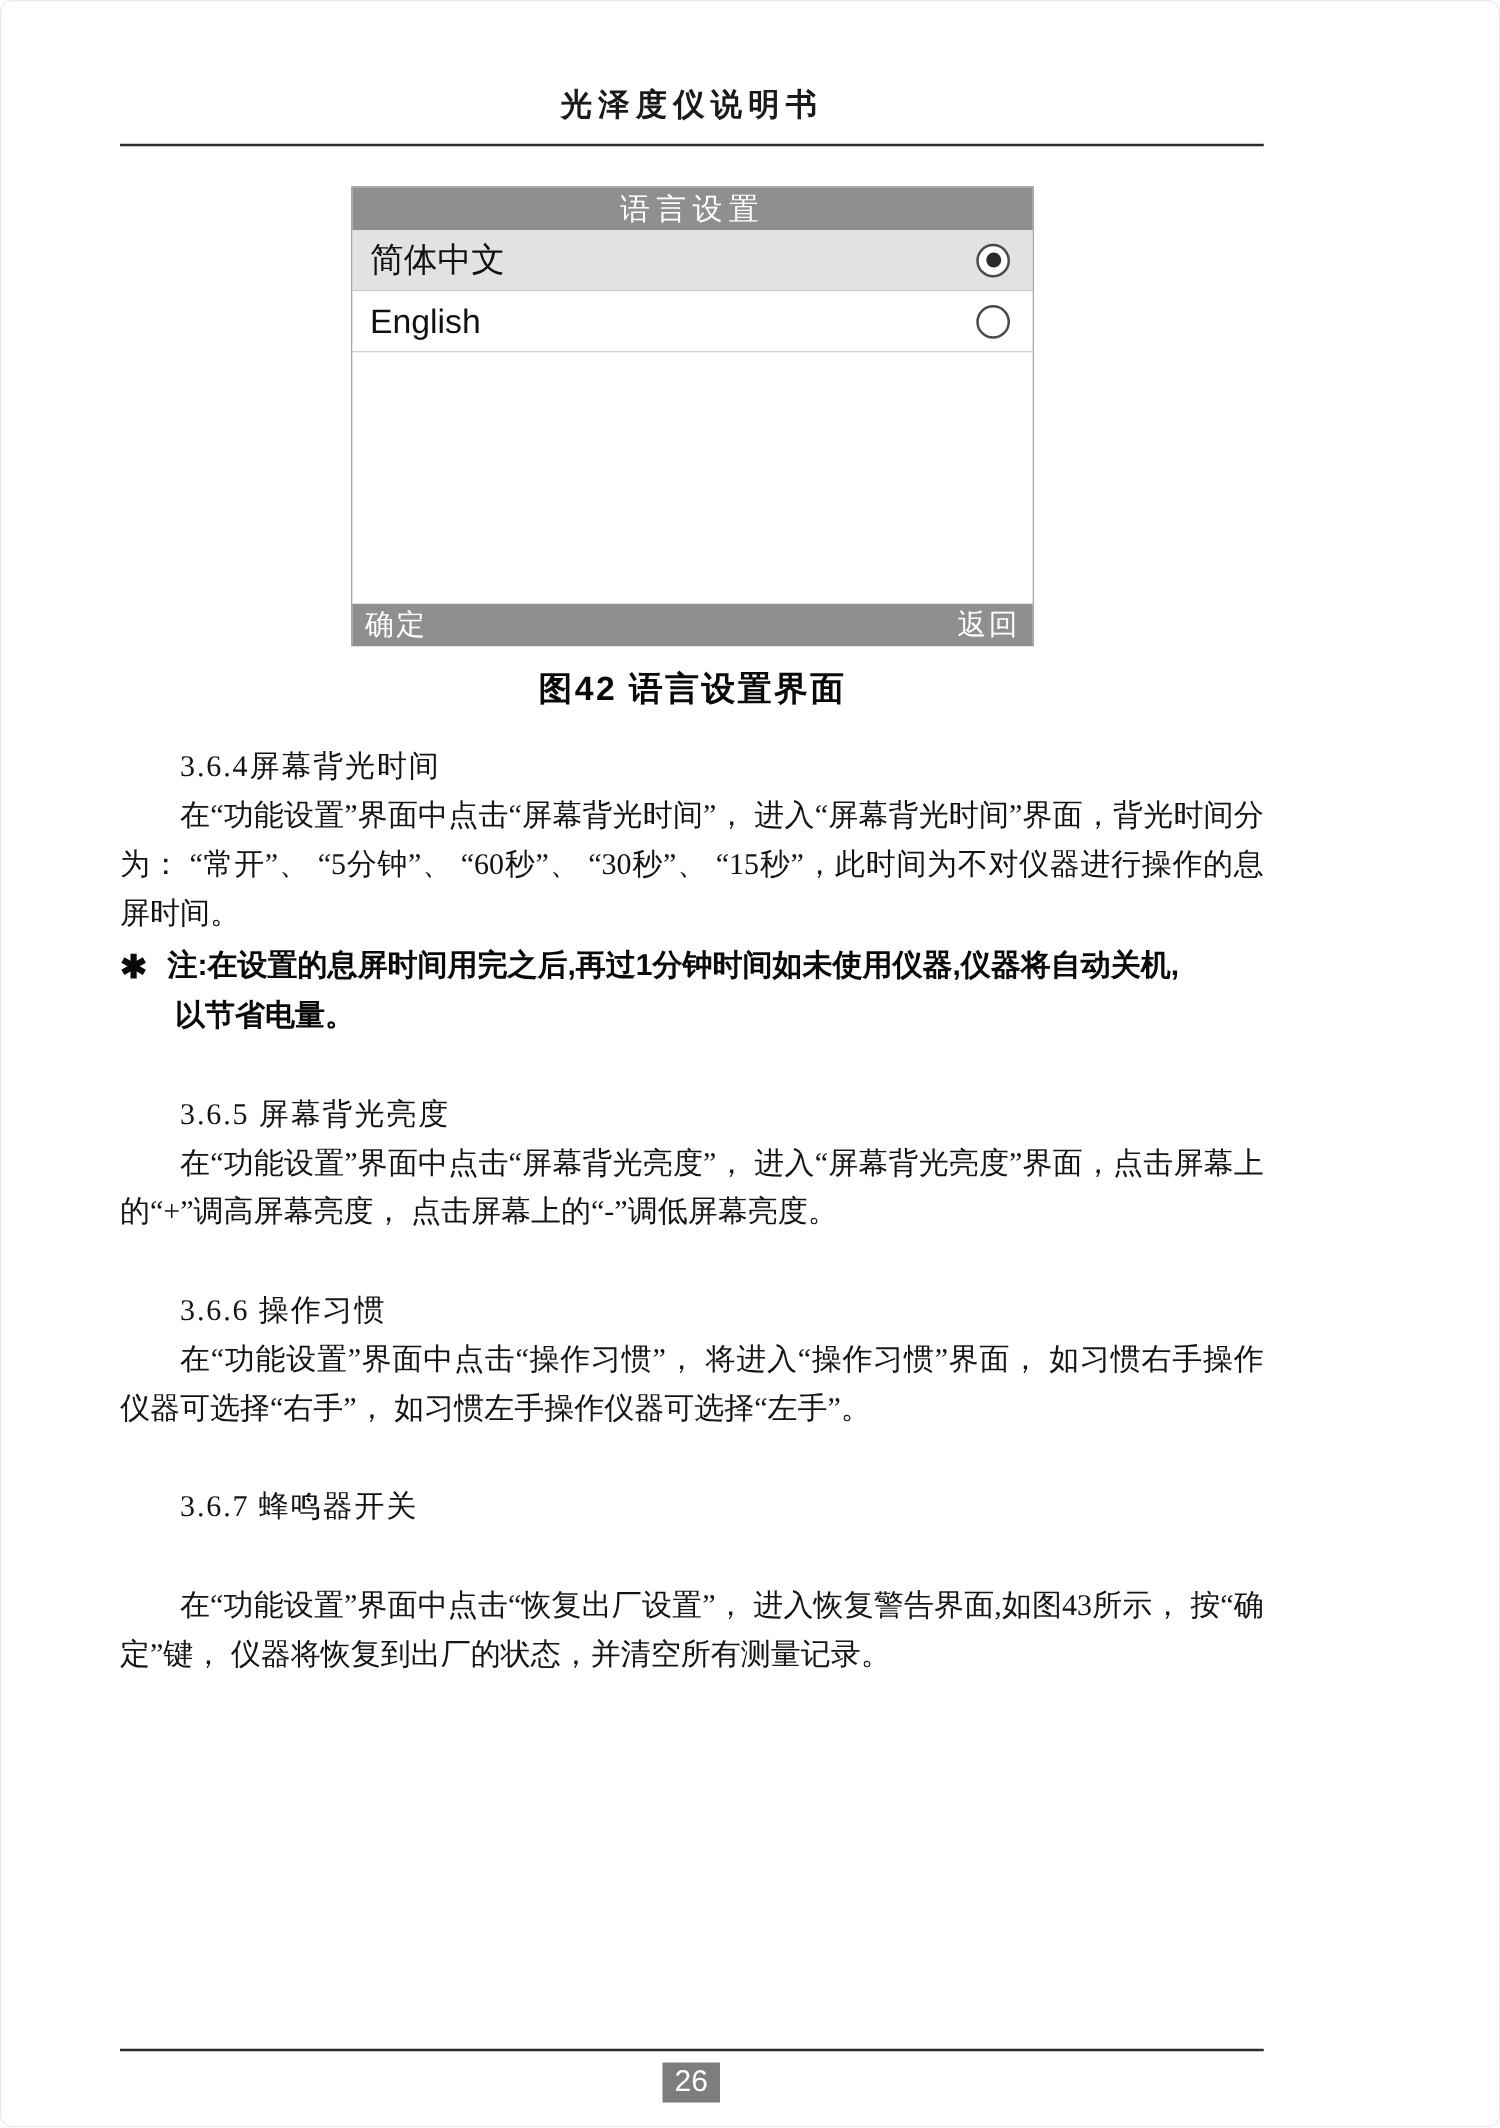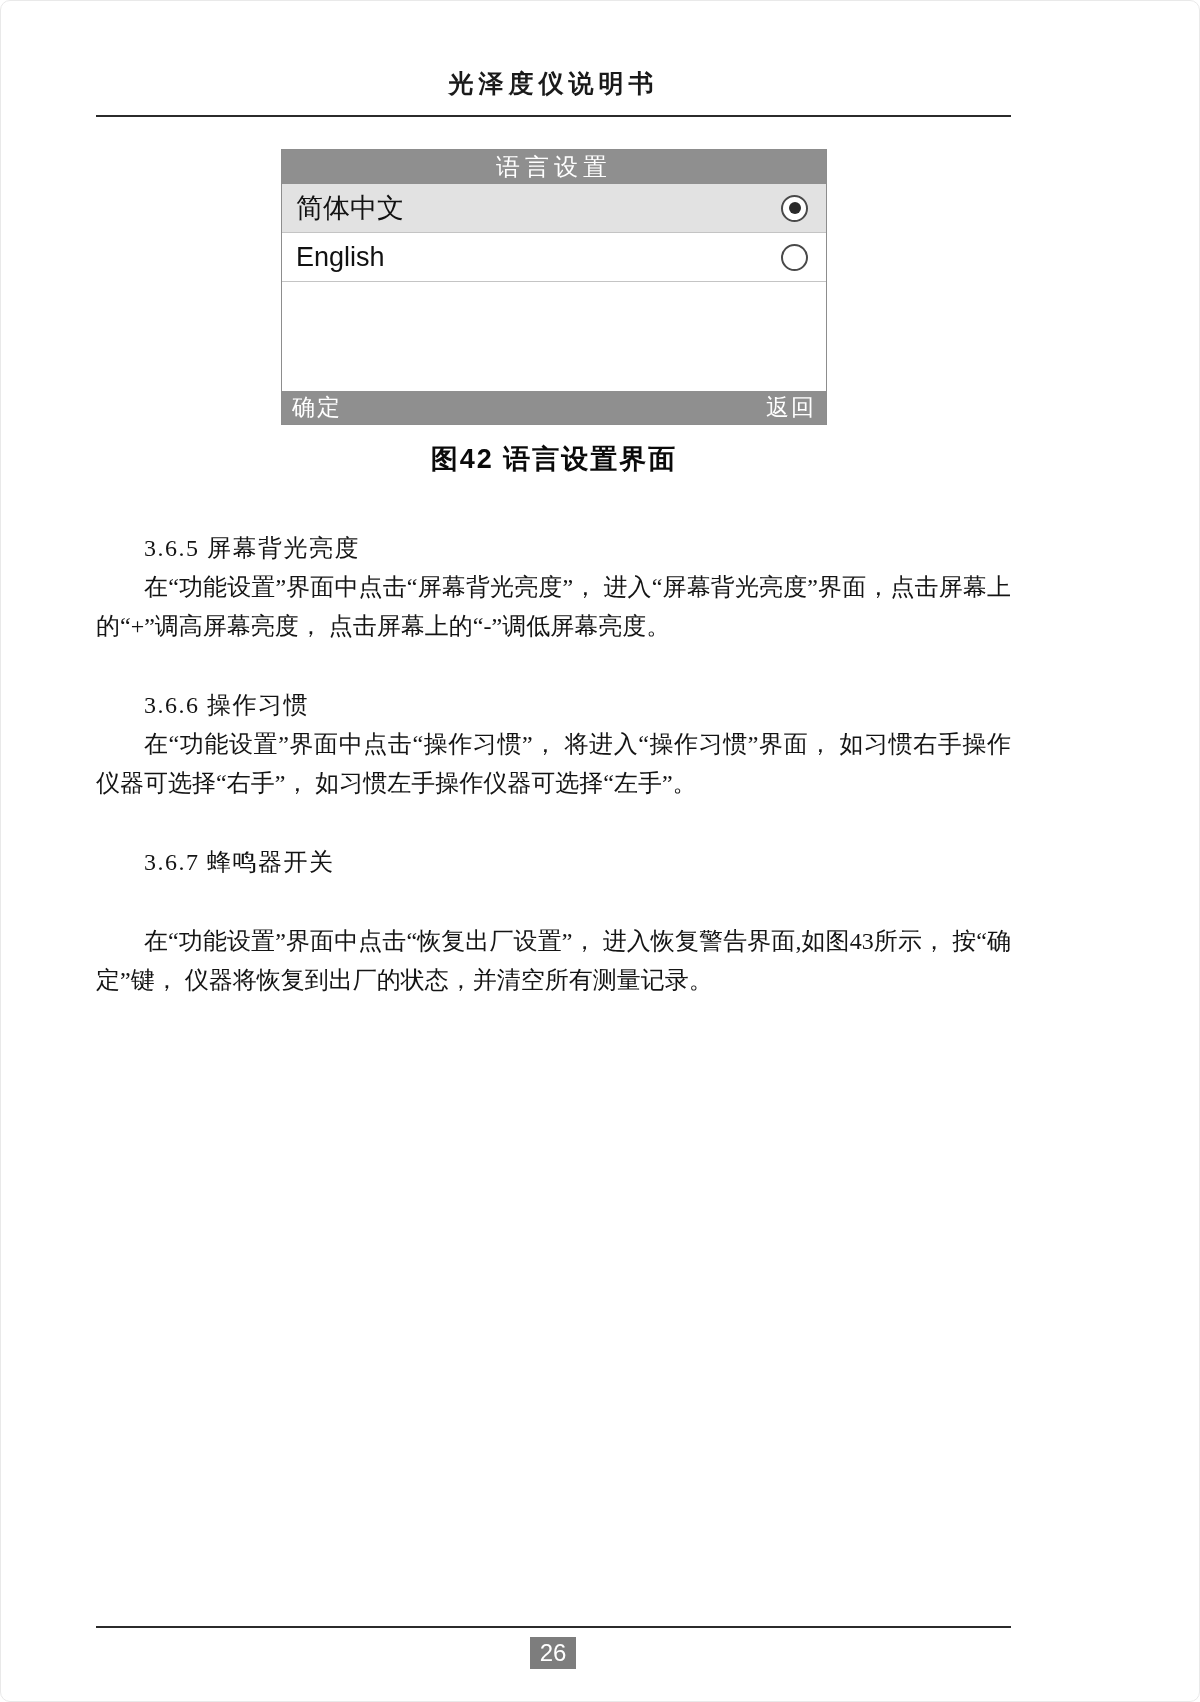--- a/index.html
+++ b/index.html
@@ -25,21 +25,21 @@
     font-size:25px; font-weight:600; letter-spacing:5px;
     color:#1a1a1a;
   }
   .header-rule {
     margin-left:95px; width:915px; margin-top:15px;
     border-bottom:2px solid #2b2b2b;
   }
   
   .figure-block { margin-left:280px; width:546px; margin-top:32px; }
   .dialog {
-    width:546px; height:276px;
+    width:546px; height:368px;
     border:1px solid #8d8d8d;
     display:flex; flex-direction:column;
     background:#ffffff;
     font-family:"Liberation Sans", sans-serif;
   }
   .dialog-title {
     height:34px; flex:0 0 34px;
     background:#8f8f8f; color:#ffffff;
     font-size:24px; letter-spacing:5px;
     display:flex; align-items:center; justify-content:center;
@@ -91,21 +91,21 @@
     display:flex; align-items:flex-start;
     font-family:"Liberation Sans", sans-serif;
     font-weight:bold; font-size:24px; line-height:40px;
     color:#0a0a0a;
     margin-top:2px;
   }
   .note-marker { width:38px; flex:0 0 38px; font-size:26px; line-height:40px; }
   .note-text { flex:1; }
   .note-line2 { margin-left:6px; }
   
-  .footer { margin-top:auto; padding-bottom:32px; }
+  .footer { margin-top:auto; padding-bottom:19px; }
   .footer-rule {
     margin-left:95px; width:915px;
     border-top:2px solid #2b2b2b;
   }
   .page-number {
     margin-left:529px; margin-top:9px;
     width:46px; height:32px;
     background:#7d7d7d; color:#ffffff;
     font-family:"Liberation Sans", sans-serif;
     font-size:24px;
@@ -143,20 +143,31 @@
       <div class="dialog-footer">
         <span>确定</span>
         <span>返回</span>
       </div>
     </div>
     <div class="figure-caption">图42 语言设置界面</div>
   </div>
 
   <main class="content">
 
+    <section class="section first">
+      <div class="section-heading">3.6.4屏幕背光时间</div>
+      <p class="section-body">在“功能设置”界面中点击“屏幕背光时间”， 进入“屏幕背光时间”界面，背光时间分为： “常开”、 “5分钟”、 “60秒”、 “30秒”、 “15秒”，此时间为不对仪器进行操作的息屏时间。</p>
+      <div class="note">
+        <span class="note-marker">✱</span>
+        <div class="note-text">
+          <div class="note-line1">注:在设置的息屏时间用完之后,再过1分钟时间如未使用仪器,仪器将自动关机,</div>
+          <div class="note-line2">以节省电量。</div>
+        </div>
+      </div>
+    </section>
 
     <section class="section">
       <div class="section-heading">3.6.5 屏幕背光亮度</div>
       <p class="section-body">在“功能设置”界面中点击“屏幕背光亮度”， 进入“屏幕背光亮度”界面，点击屏幕上的“+”调高屏幕亮度， 点击屏幕上的“-”调低屏幕亮度。</p>
     </section>
 
     <section class="section">
       <div class="section-heading">3.6.6 操作习惯</div>
       <p class="section-body">在“功能设置”界面中点击“操作习惯”， 将进入“操作习惯”界面， 如习惯右手操作仪器可选择“右手”， 如习惯左手操作仪器可选择“左手”。</p>
     </section>

